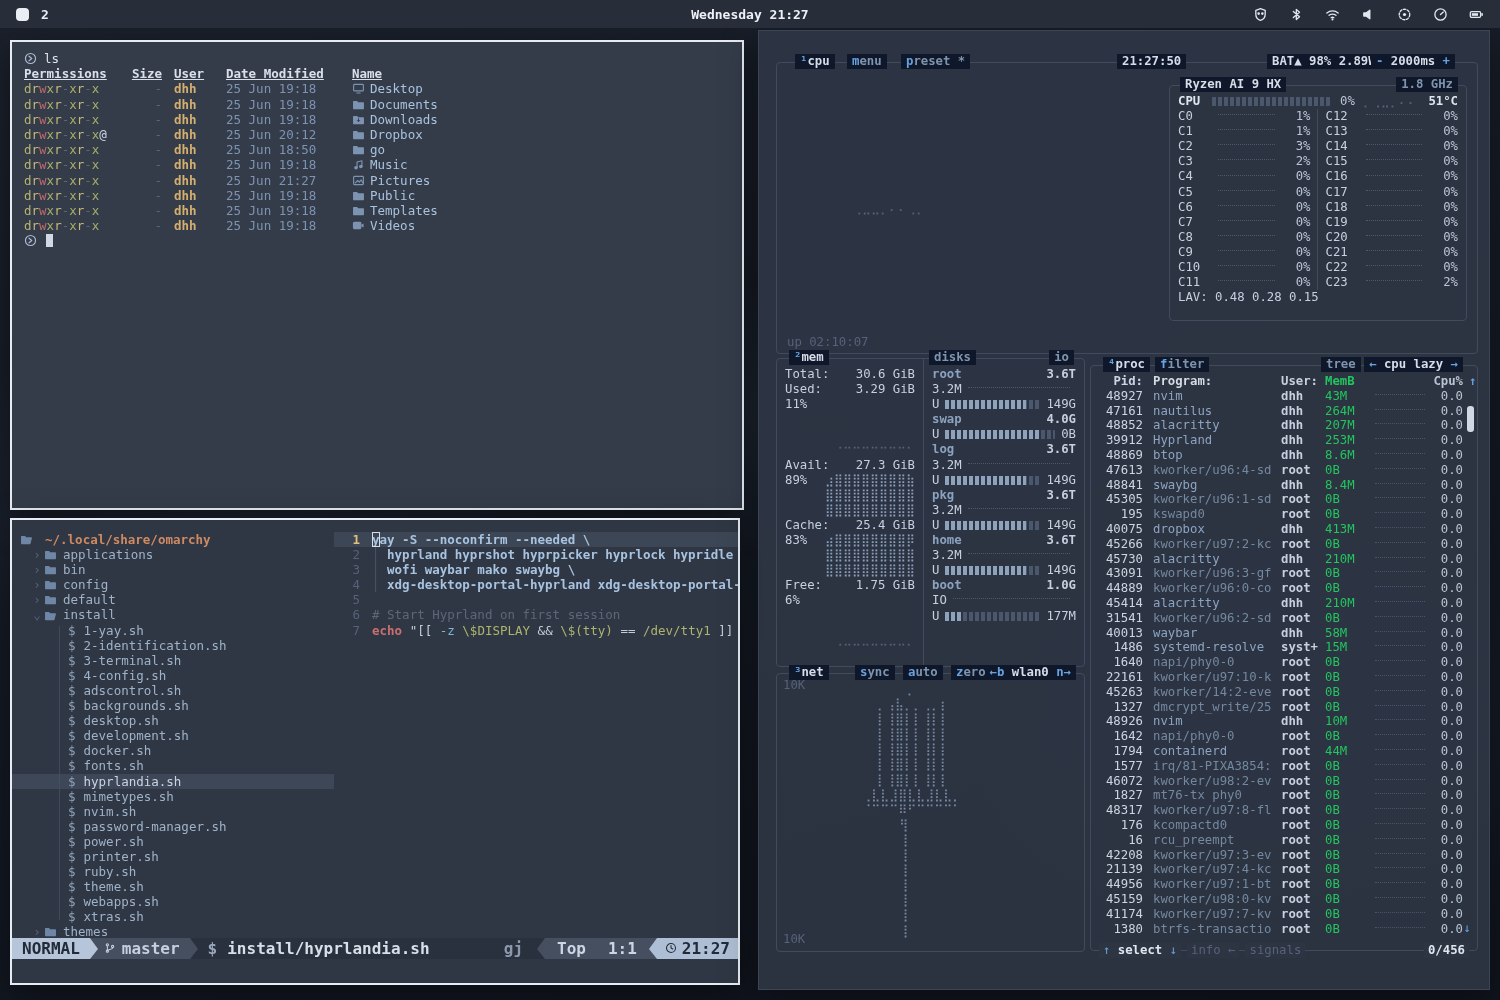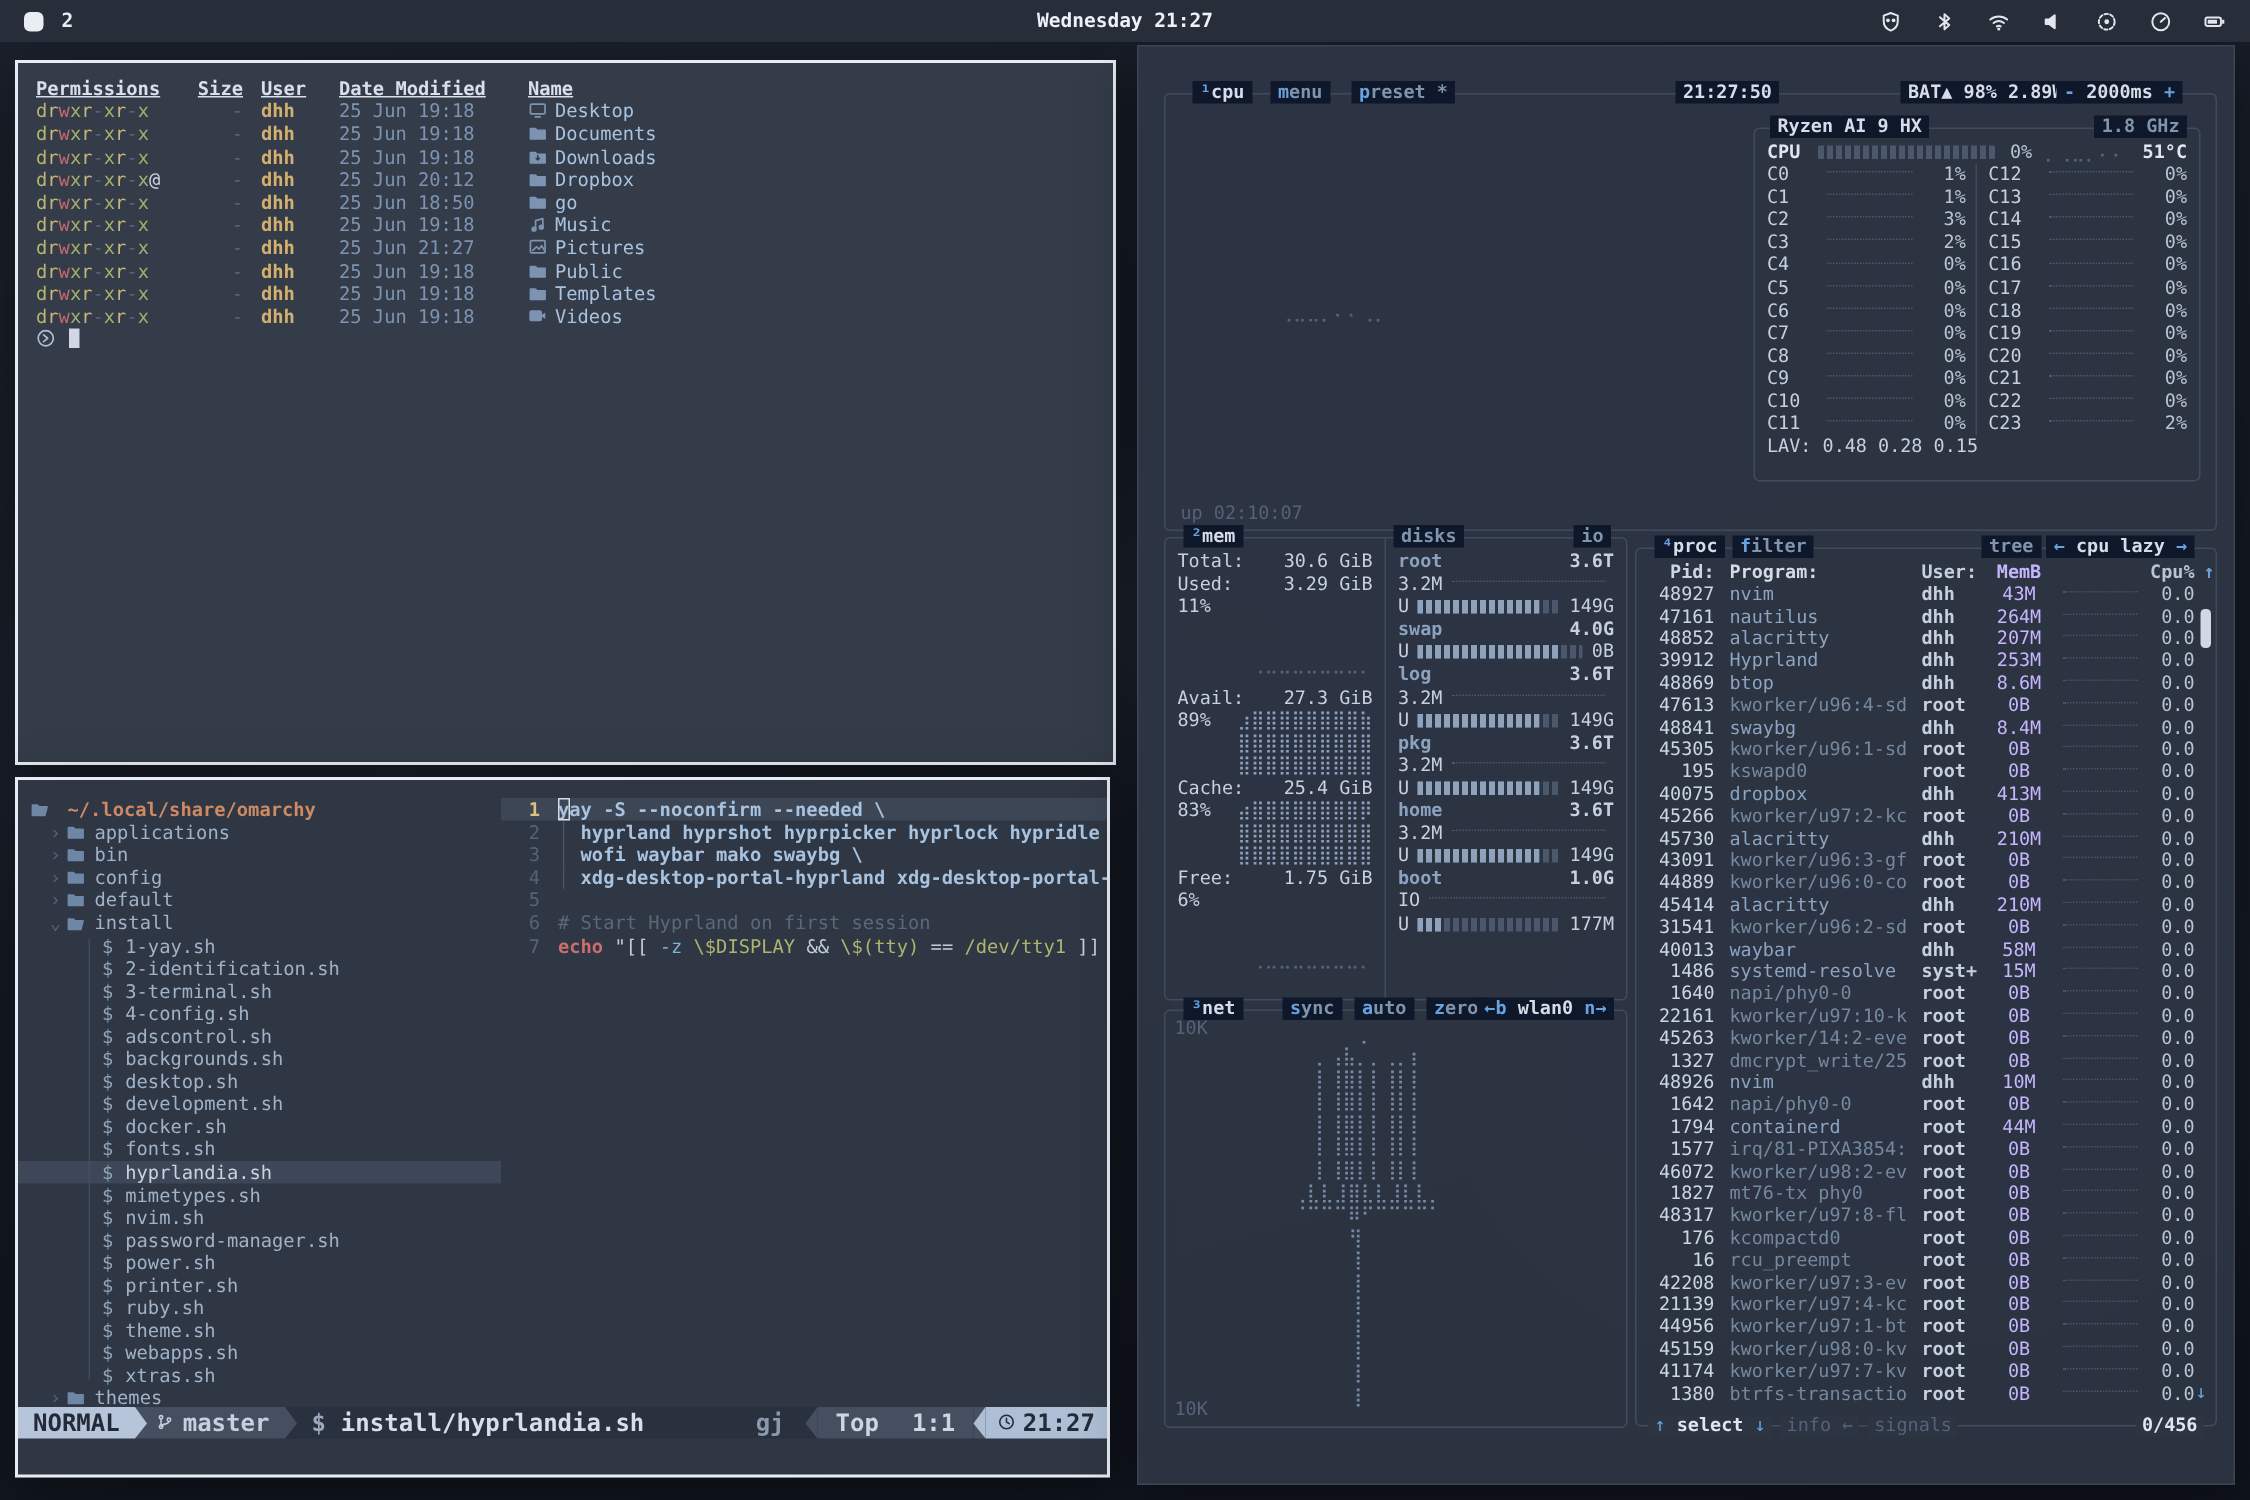--- a/index.html
+++ b/index.html
@@ -101,21 +101,21 @@
   .memrow .ml{color:#c6d0de;}
   .memrow .mv{margin-left:auto;color:#c6d0de;}
   .braille{color:#8ba0bd;letter-spacing:0px;}
   .diskhdr{display:flex;height:15.1px;padding:0 8px;color:#8ba3c0;font-weight:bold;}
   .diskhdr .dv{margin-left:auto;color:#c6d0de;}
   .procrow{display:flex;height:14.8px;align-items:center;padding:0 6px;white-space:nowrap;}
   .pr-pid{width:46px;flex:none;text-align:right;color:#ccd6e3;}
   .pr-prog{width:128px;flex:none;margin-left:10px;color:#8ca4c2;overflow:hidden;}
   .pr-prog.dimp{color:#74889f;}
   .pr-user{width:44px;flex:none;color:#c6d0de;font-weight:bold;}
-  .pr-mem{width:42px;flex:none;text-align:center;color:#c4b5fd;}
+  .pr-mem{width:42px;flex:none;text-align:left;color:#22c55e;}
   .pr-lead{width:50px;flex:none;border-bottom:1px dotted #47546a;margin:0 8px 4px 8px;}
   .pr-cpu{width:30px;flex:none;text-align:right;color:#b9c5d4;}
   .phead{display:flex;padding:0 6px;color:#d3dbe6;font-weight:bold;height:15px;align-items:center;white-space:nowrap;}
   .netpre{position:absolute;margin:0;font-family:inherit;font-size:12.3px;line-height:15.1px;color:#7489a5;}
   .overlay-line{height:15.1px;white-space:pre;color:#c9d3e0;padding-left:7px;}
   .scroll-thumb{position:absolute;width:7px;border-radius:3px;background:#cfd8e3;}
 </style>
 </head>
 <body>
 
@@ -166,20 +166,29 @@
           <rect x="1.4" y="5" width="11" height="6" rx="1.4"></rect>
           <rect x="3" y="6.6" width="6.6" height="2.8" fill="currentColor" stroke="none"></rect>
           <rect x="13.2" y="6.6" width="1.6" height="2.8" fill="currentColor" stroke="none"></rect>
         </svg>
       </span>
     </div>
 </div>
 
 <div class="win term">
   <div class="term-inner">
+    <div class="prompt-line">
+      <span class="prompt-ico" id="pico1">
+          <svg width="13" height="13" viewBox="0 0 16 16" fill="none" stroke="currentColor" stroke-width="1.4" stroke-linecap="round" stroke-linejoin="round">
+            <circle cx="8" cy="8" r="6.2"></circle>
+            <path d="M6.2 5.2 9.6 8 6.2 10.8"></path>
+          </svg>
+        </span>
+      <span style="color:#dfe6ef;">ls</span>
+    </div>
     <div class="ls-grid" id="ls-grid">
         <span class="lsh ">Permissions</span>
         <span class="lsh col-size">Size</span>
         <span class="lsh ">User</span>
         <span class="lsh ">Date Modified</span>
         <span class="lsh ">Name</span>
         <span><span class="p-d">d</span><span class="p-r">r</span><span class="p-w">w</span><span class="p-x">x</span><span class="p-r">r</span><span class="p-dash">-</span><span class="p-x">x</span><span class="p-r">r</span><span class="p-dash">-</span><span class="p-x">x</span></span>
         <span class="col-size p-dash">-</span>
         <span class="ls-user">dhh</span>
         <span class="ls-date">25 Jun 19:18</span>

